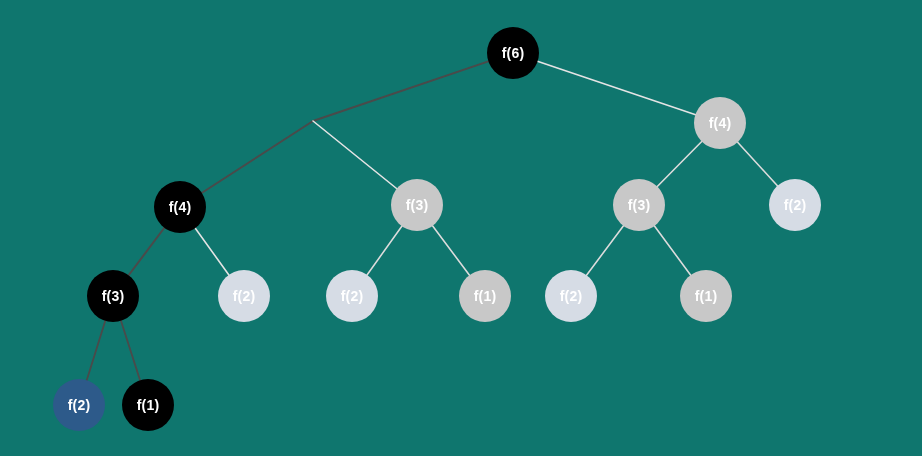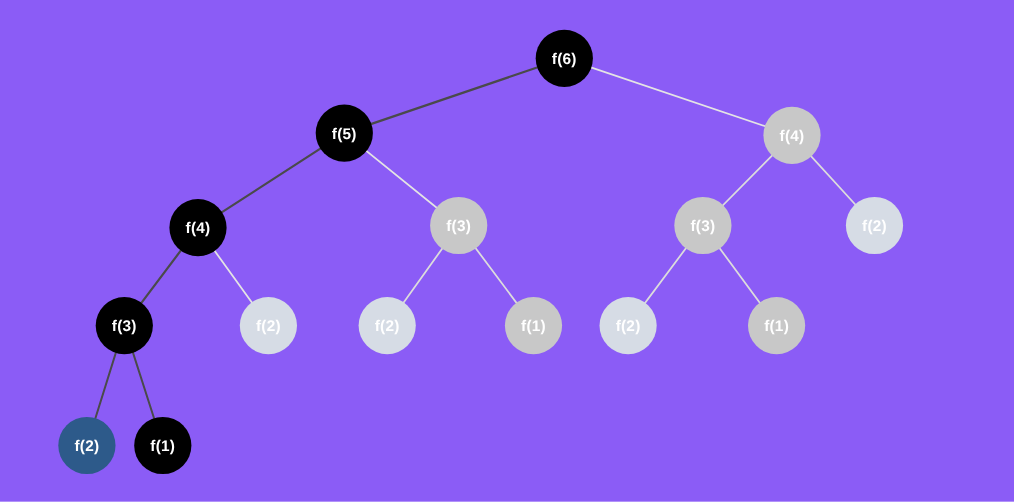--- a/index.html
+++ b/index.html
@@ -10,21 +10,21 @@
   body {
     width: 922px;
     height: 456px;
     font-family: "Liberation Sans", sans-serif;
     overflow: hidden;
   }
   #tree-canvas {
     position: relative;
     width: 922px;
     height: 456px;
-    background: #8b5cf6;
+    background: #0f766e;
   }
   #edge-layer {
     position: absolute;
     left: 0;
     top: 0;
     width: 922px;
     height: 456px;
   }
   #node-layer {
     position: absolute;
@@ -67,23 +67,20 @@
       <line x1="417" y1="205" x2="485" y2="296" stroke="#dcdcdc" stroke-width="1.6" stroke-linecap="round"></line>
       <line x1="639" y1="205" x2="571" y2="296" stroke="#dcdcdc" stroke-width="1.6" stroke-linecap="round"></line>
       <line x1="639" y1="205" x2="706" y2="296" stroke="#dcdcdc" stroke-width="1.6" stroke-linecap="round"></line>
       <line x1="113" y1="296" x2="79" y2="405" stroke="#4a4a4a" stroke-width="1.8" stroke-linecap="round"></line>
       <line x1="113" y1="296" x2="148" y2="405" stroke="#4a4a4a" stroke-width="1.8" stroke-linecap="round"></line>
     </svg>
   <div id="node-layer">
       <div class="tree-node" style="left: 487px; top: 27px; width: 52px; height: 52px; background: rgb(0, 0, 0);">
         <span class="node-label" style="color: rgb(255, 255, 255);">f(6)</span>
       </div>
-      <div class="tree-node" style="left: 287px; top: 95px; width: 52px; height: 52px; background: rgb(0, 0, 0);">
-        <span class="node-label" style="color: rgb(255, 255, 255);">f(5)</span>
-      </div>
       <div class="tree-node" style="left: 694px; top: 97px; width: 52px; height: 52px; background: rgb(200, 200, 200);">
         <span class="node-label" style="color: rgb(255, 255, 255);">f(4)</span>
       </div>
       <div class="tree-node" style="left: 154px; top: 181px; width: 52px; height: 52px; background: rgb(0, 0, 0);">
         <span class="node-label" style="color: rgb(255, 255, 255);">f(4)</span>
       </div>
       <div class="tree-node" style="left: 391px; top: 179px; width: 52px; height: 52px; background: rgb(200, 200, 200);">
         <span class="node-label" style="color: rgb(255, 255, 255);">f(3)</span>
       </div>
       <div class="tree-node" style="left: 613px; top: 179px; width: 52px; height: 52px; background: rgb(200, 200, 200);">

